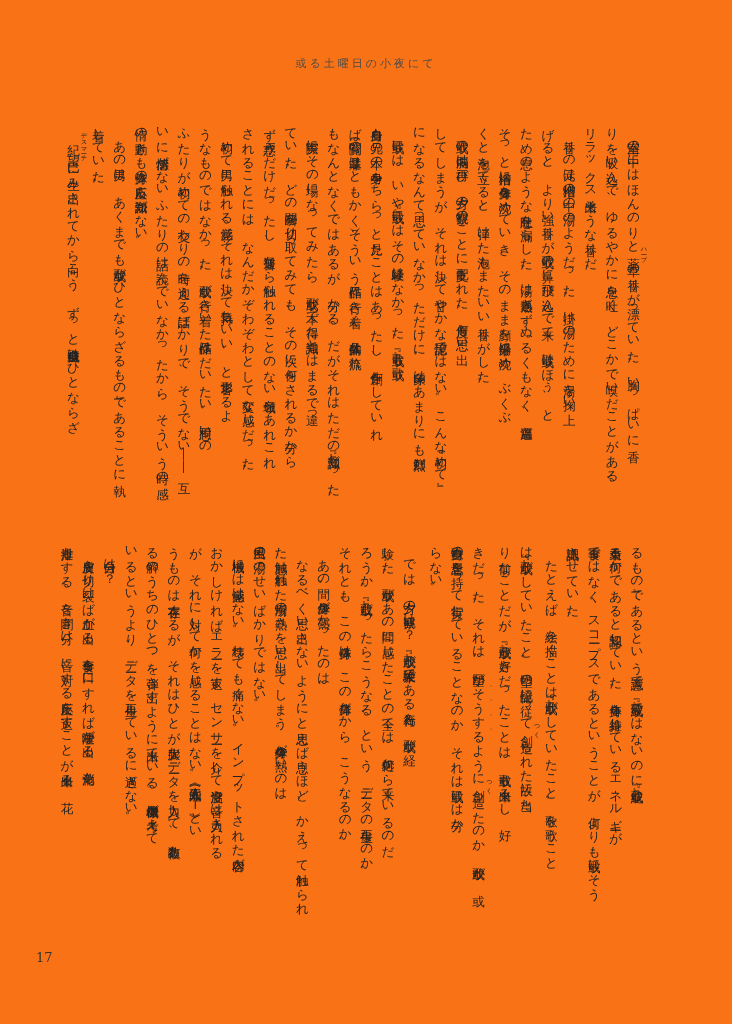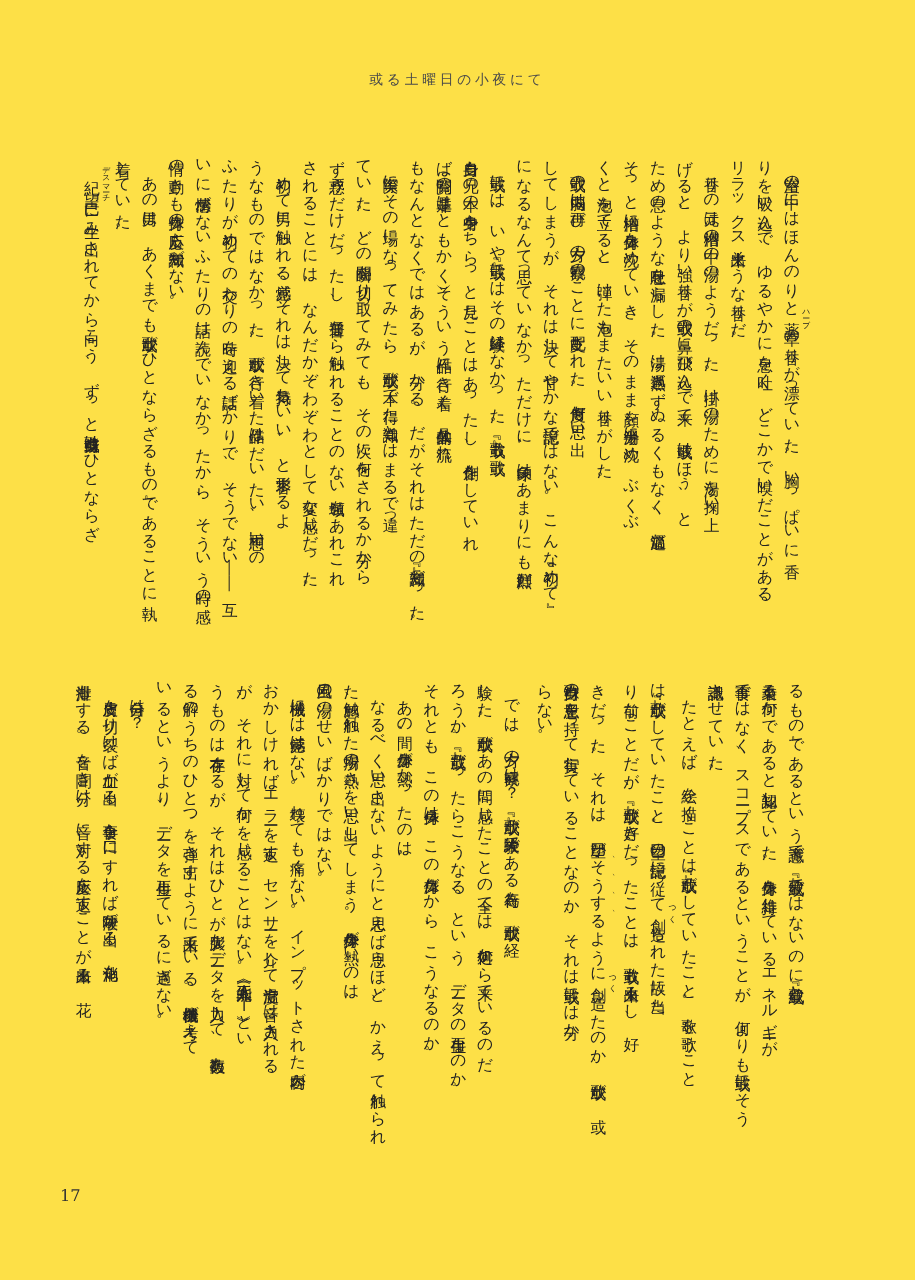--- a/index.html
+++ b/index.html
@@ -1,17 +1,17 @@
 <!DOCTYPE html>
 <html><head>
 <meta charset="utf-8">
 <style>
   html,body{margin:0;padding:0;background:#e8e8e8;}
   .page{
-    position:relative;width:732px;height:1024px;background:#fde047;
+    position:relative;width:732px;height:1024px;background:#f97316;
     font-family:"DejaVu Serif","Liberation Serif",serif;color:#2a2a2a;
     overflow:hidden;margin:0 auto;
   }
   .header-title{
     position:absolute;top:56px;left:0;width:732px;text-align:center;
     font-size:11px;letter-spacing:3px;color:#4a4a4a;
   }
   .text-block{
     position:absolute;
     writing-mode:vertical-rl;
@@ -26,21 +26,21 @@
   .text-block p{margin:0;padding:0;white-space:nowrap;}
   ruby{ruby-position:over;}
   rt{font-size:6.3px;letter-spacing:0;color:#222222;}
   .em{
     -webkit-text-emphasis:filled sesame #222222;
     text-emphasis:filled sesame #222222;
     -webkit-text-emphasis-position:over right;
     text-emphasis-position:over right;
   }
   .page-number{
-    position:absolute;left:48px;top:950px;
+    position:absolute;left:36px;top:950px;
     font-size:13px;color:#333333;
     font-family:"DejaVu Serif","Liberation Serif",serif;
     text-align:center;
   }
 </style>
 </head>
 <body>
 
 <div class="page">
   <div class="header-title">或る土曜日の小夜にて</div>

